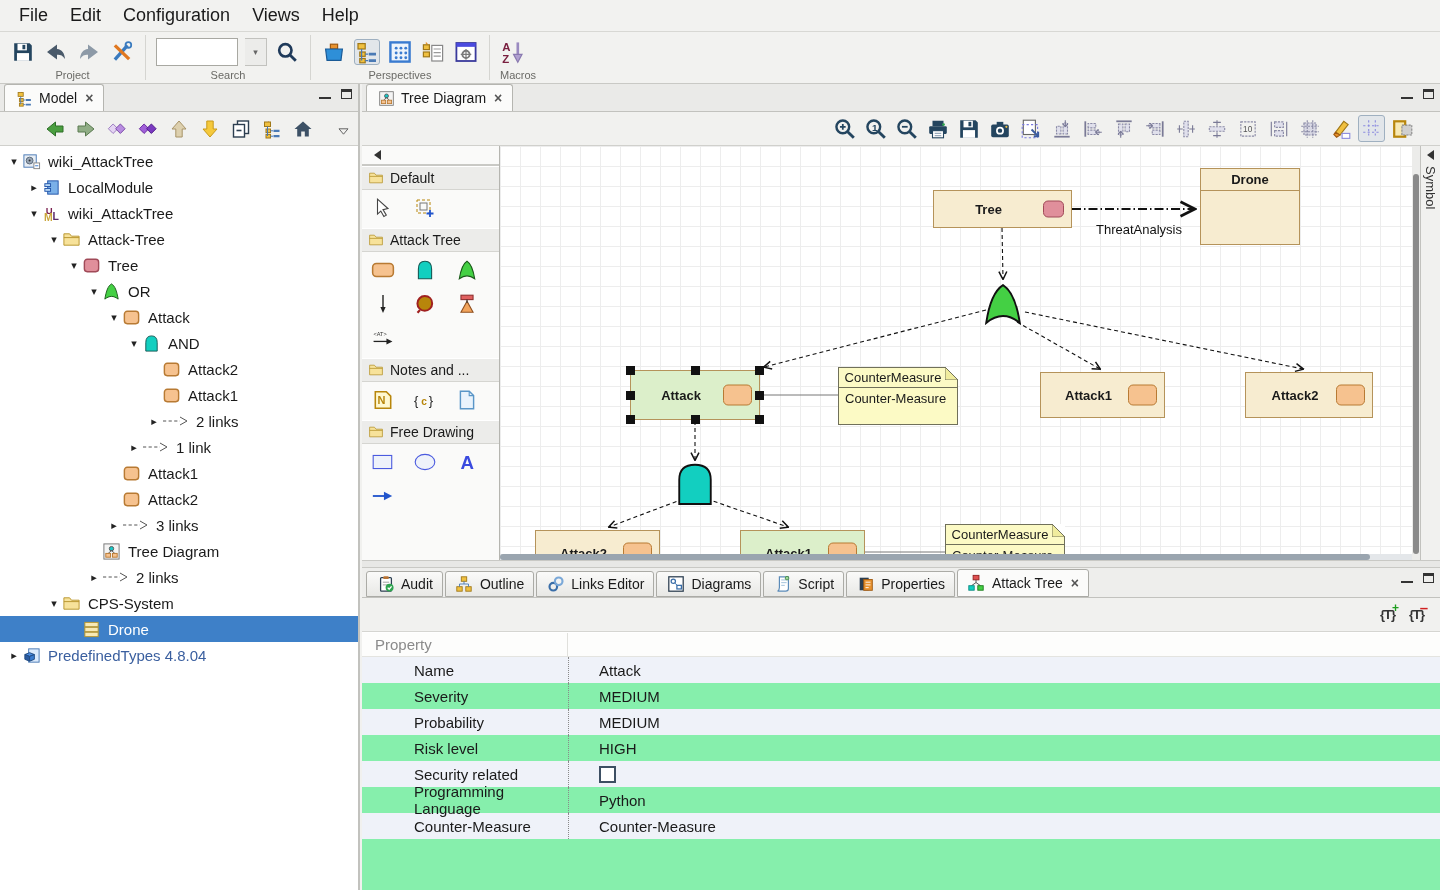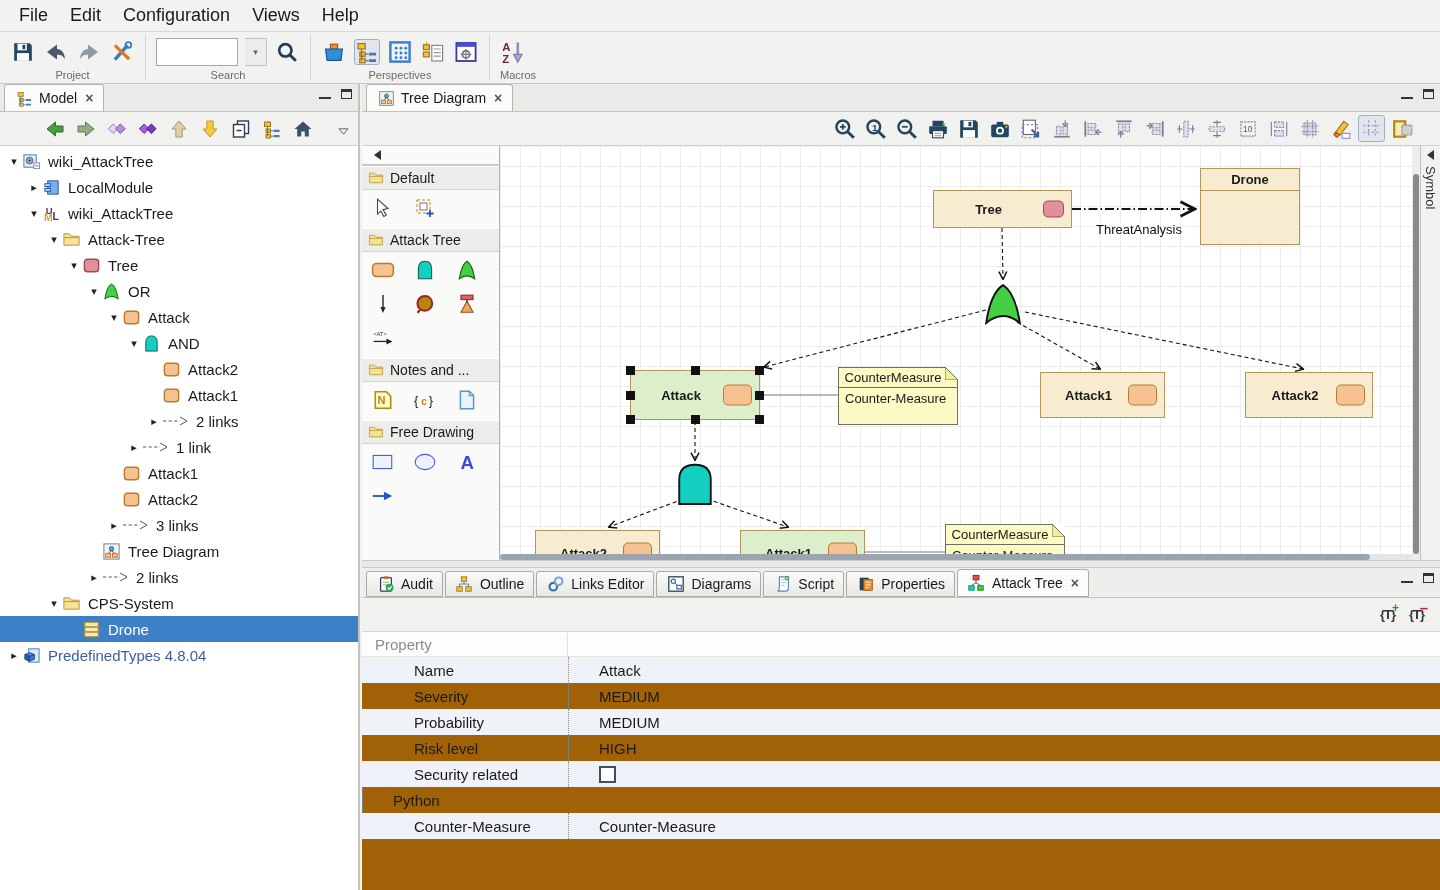--- a/index.html
+++ b/index.html
@@ -103,21 +103,21 @@
   .bottom-panel { position:absolute; top:484px; left:0; width:1078px; height:322px; background:#fff; }
   .btabs { height:30px; background:#eeeeec; border-bottom:1px solid #c2c2be; display:flex; align-items:flex-end; padding-left:4px; position:relative; }
   .btab { display:flex; align-items:center; gap:6px; height:26px; padding:0 9px; margin-right:2px; font-size:14px;
     background:linear-gradient(#fafaf9,#e8e8e5); border:1px solid #ababa6; border-radius:3px 3px 0 0; }
   .btab.active { background:#fbfbfa; height:28px; }
   .btab .icn { width:19px; height:19px; } .btab .icn svg { width:18px; height:18px; }
   .props-toolbar { height:34px; background:#f1f1ef; border-bottom:1px solid #d5d5d1; display:flex; align-items:center; justify-content:flex-end; gap:14px; padding-right:16px; }
   .tprop-icon { position:relative; font-size:13px; color:#333; font-weight:bold; letter-spacing:-1px; }
   .tprop-icon .plus { position:absolute; top:-6px; right:-4px; color:#1f9e1f; font-size:12px; letter-spacing:0; }
   .tprop-icon .minus { position:absolute; top:-8px; right:-4px; color:#d02020; font-size:15px; letter-spacing:0; }
-  .ptable { position:absolute; top:65px; left:0; right:0; bottom:0; background:#a16207; font-size:15px; }
+  .ptable { position:absolute; top:65px; left:0; right:0; bottom:0; background:#86efac; font-size:15px; }
   .phead { height:24px; display:flex; color:#8a8a8a; border-bottom:1px solid #e4e4e0; background:#fdfdfc; }
   .phead .c1 { width:206px; padding-left:13px; border-right:1px solid #e0e0dc; line-height:24px; }
   .phead .c2 { flex:1; padding-left:12px; line-height:24px; }
   .prow { height:26px; display:flex; align-items:center; }
   .prow:nth-child(odd) { background:#eff2f9; }
   .pname { width:206px; padding-left:52px; flex:none; }
   .pval { flex:1; padding-left:30px; border-left:1px dotted #8a8a8a; height:26px; display:flex; align-items:center; }
   .cbox { width:17px; height:17px; border:2px solid #3d4f63; background:#fff; display:inline-flex; align-items:center; justify-content:center; }
   .cbox.checked { background:#3d4f63; }
   .cbox svg { width:13px; height:13px; }
@@ -1064,20 +1064,21 @@
               <div class="pname">Risk level</div>
               <div class="pval">HIGH</div>
             </div>
             <div class="prow">
               <div class="pname">Security related</div>
               <div class="pval">
                 <span class="cbox"></span>
               </div>
             </div>
             <div class="prow">
+              <div class="pname">Programming Language</div>
               <div class="pval">Python</div>
             </div>
             <div class="prow">
               <div class="pname">Counter-Measure</div>
               <div class="pval">Counter-Measure</div>
             </div>
           </div>
       </div>
     </div>
   </div>

